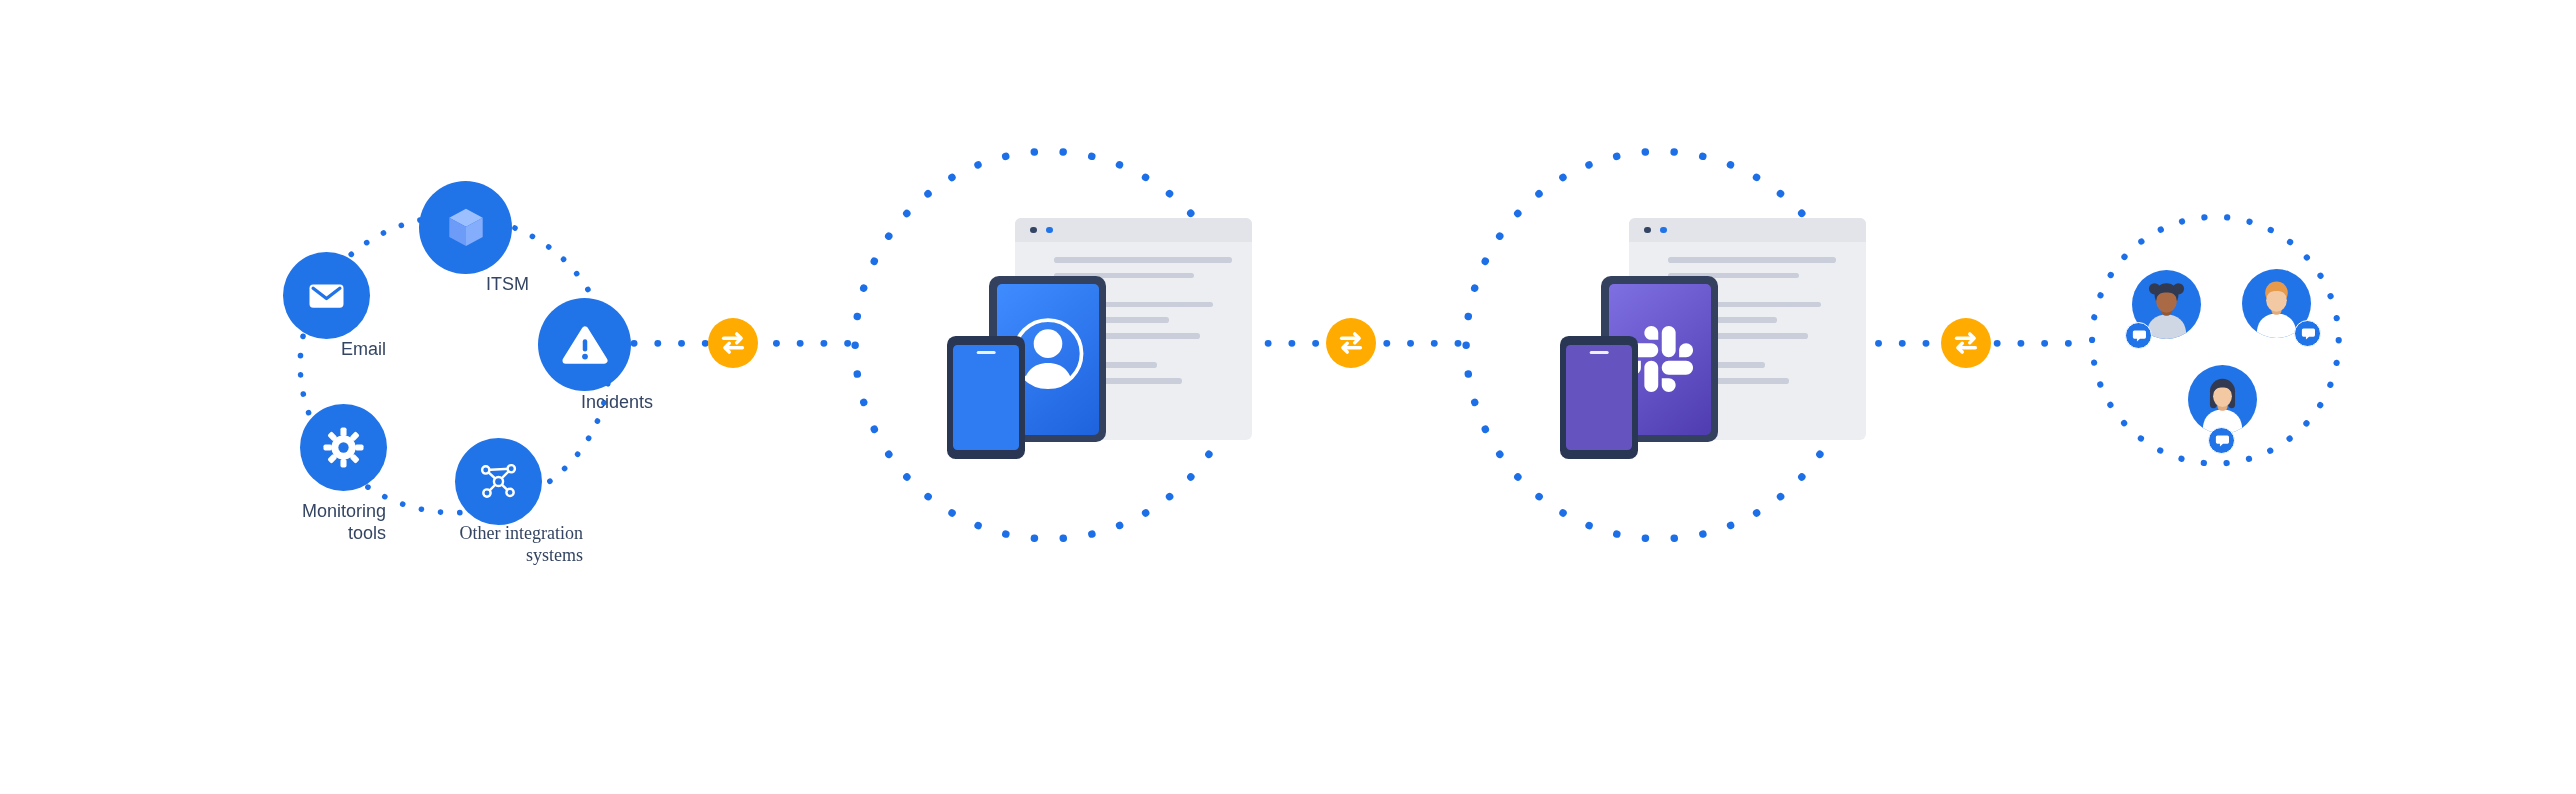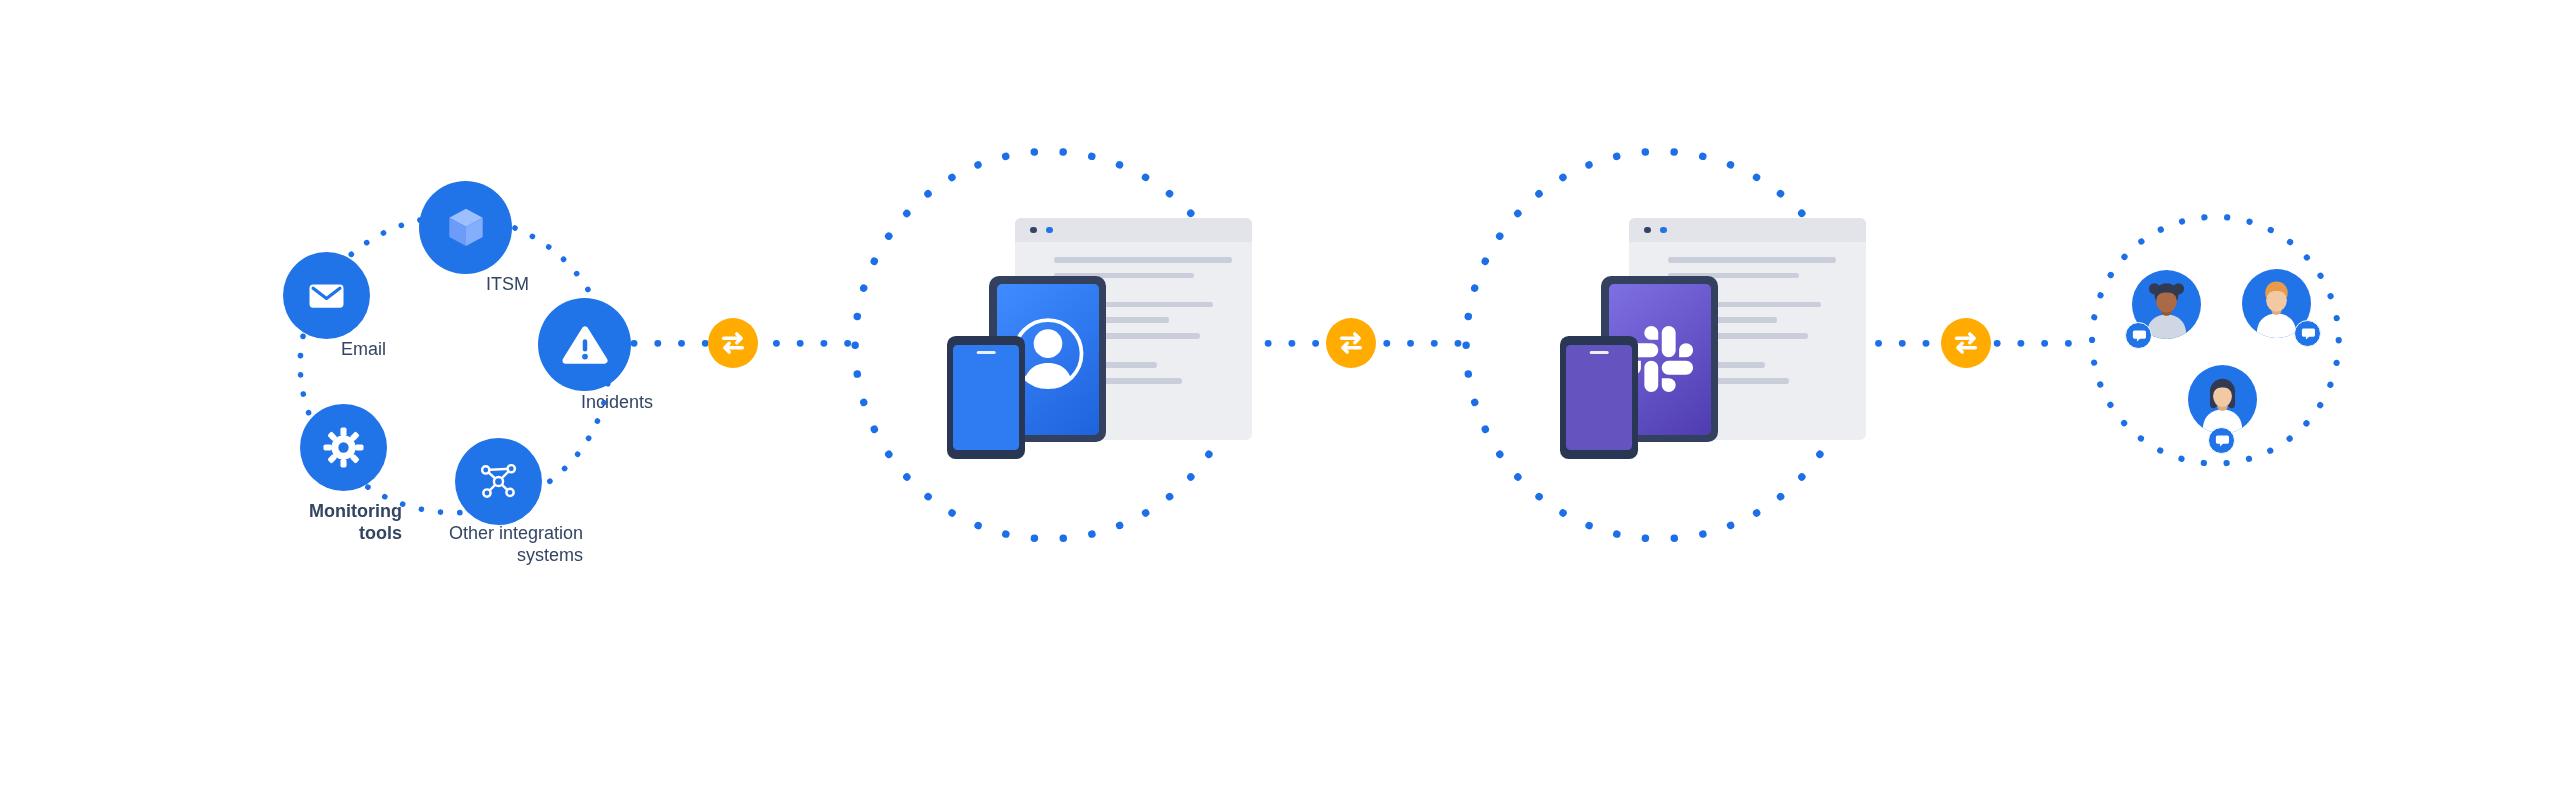--- a/index.html
+++ b/index.html
@@ -106,21 +106,21 @@
           <rect x="37" y="9" width="10" height="14" rx="3" transform="rotate(180 42 42)"></rect>
           <rect x="37" y="9" width="10" height="14" rx="3" transform="rotate(225 42 42)"></rect>
           <rect x="37" y="9" width="10" height="14" rx="3" transform="rotate(270 42 42)"></rect>
           <rect x="37" y="9" width="10" height="14" rx="3" transform="rotate(315 42 42)"></rect>
           <circle cx="42" cy="42" r="20"></circle>
         </g>
         <circle cx="42" cy="42" r="8.5" class="f-blue"></circle>
       </svg>
     </div>
   </div>
-  <div class="node-label" style="left:290px;top:500px;width:112px;font-weight:bold;">Monitoring tools</div>
+  <div class="node-label" style="left:274px;top:500px;width:112px;">Monitoring tools</div>
 
   <div class="node" style="left:455px;top:438px;">
     <div class="icon-circle" style="width:87px;height:87px;">
       <svg width="51" height="51" viewBox="0 0 84 84">
         <g class="s-white" stroke-width="4" fill="none">
           <line x1="42" y1="42" x2="21" y2="23"></line>
           <line x1="42" y1="42" x2="63" y2="21"></line>
           <line x1="42" y1="42" x2="23" y2="61"></line>
           <line x1="42" y1="42" x2="61" y2="60"></line>
           <line x1="21" y1="23" x2="63" y2="21"></line>
@@ -128,21 +128,21 @@
         <g class="f-blue" stroke="#ffffff" stroke-width="4">
           <circle cx="42" cy="42" r="7.5"></circle>
           <circle cx="21" cy="23" r="6"></circle>
           <circle cx="63" cy="21" r="6"></circle>
           <circle cx="23" cy="61" r="6"></circle>
           <circle cx="61" cy="60" r="6"></circle>
         </g>
       </svg>
     </div>
   </div>
-  <div class="node-label" style="left:421px;top:522px;width:162px;">Other integration systems</div>
+  <div class="node-label" style="left:421px;top:522px;width:162px;font-family:Liberation Serif, serif;">Other integration systems</div>
 
   <div class="swap" style="left:708px;top:318px;">
     <svg viewBox="0 0 80 80">
       <circle cx="40" cy="40" r="40" class="f-orange"></circle>
       <g class="s-white" fill="none" stroke-width="5.5" stroke-linecap="round" stroke-linejoin="round">
         <path d="M25 32.5 H52"></path>
           <path d="M46 25.5 L53 32.5 L46 39.5"></path>
         <path d="M55 47.5 H28"></path>
           <path d="M34 40.5 L27 47.5 L34 54.5"></path>
       </g>

